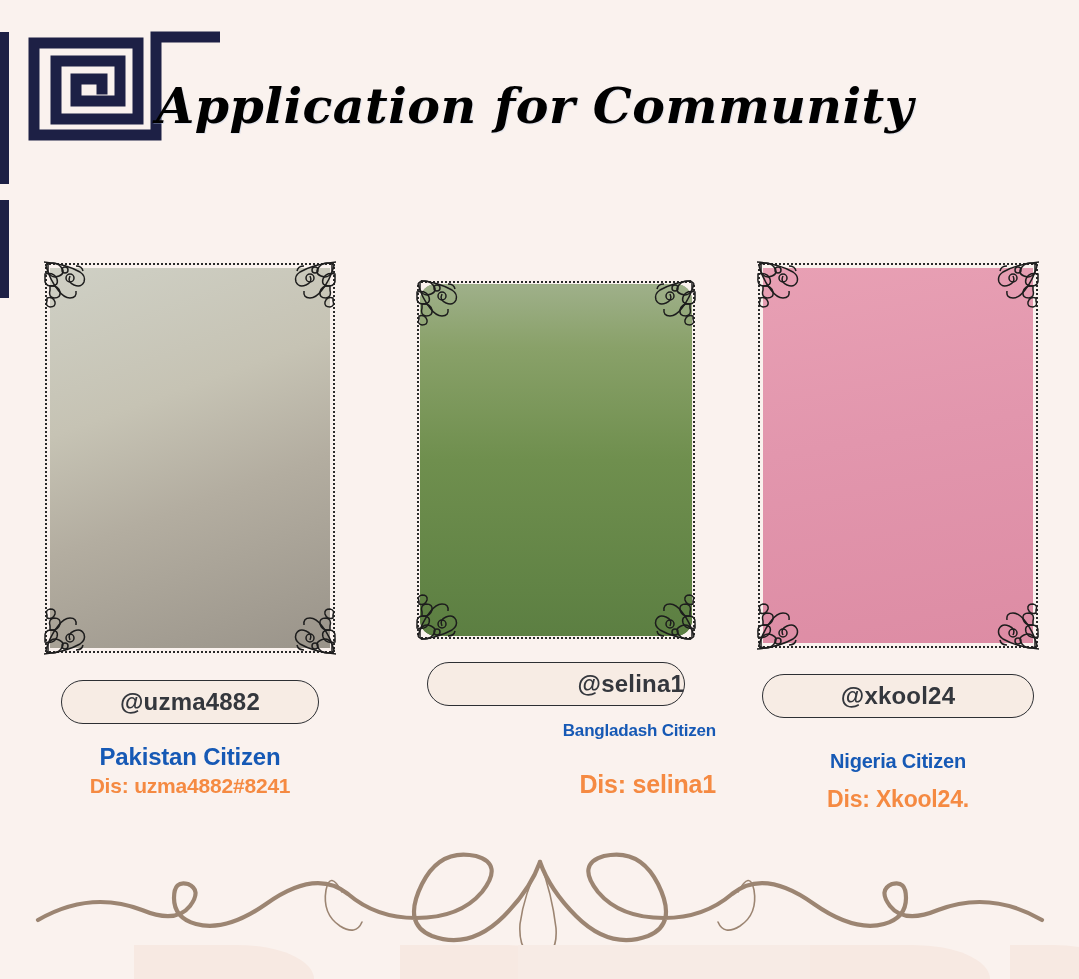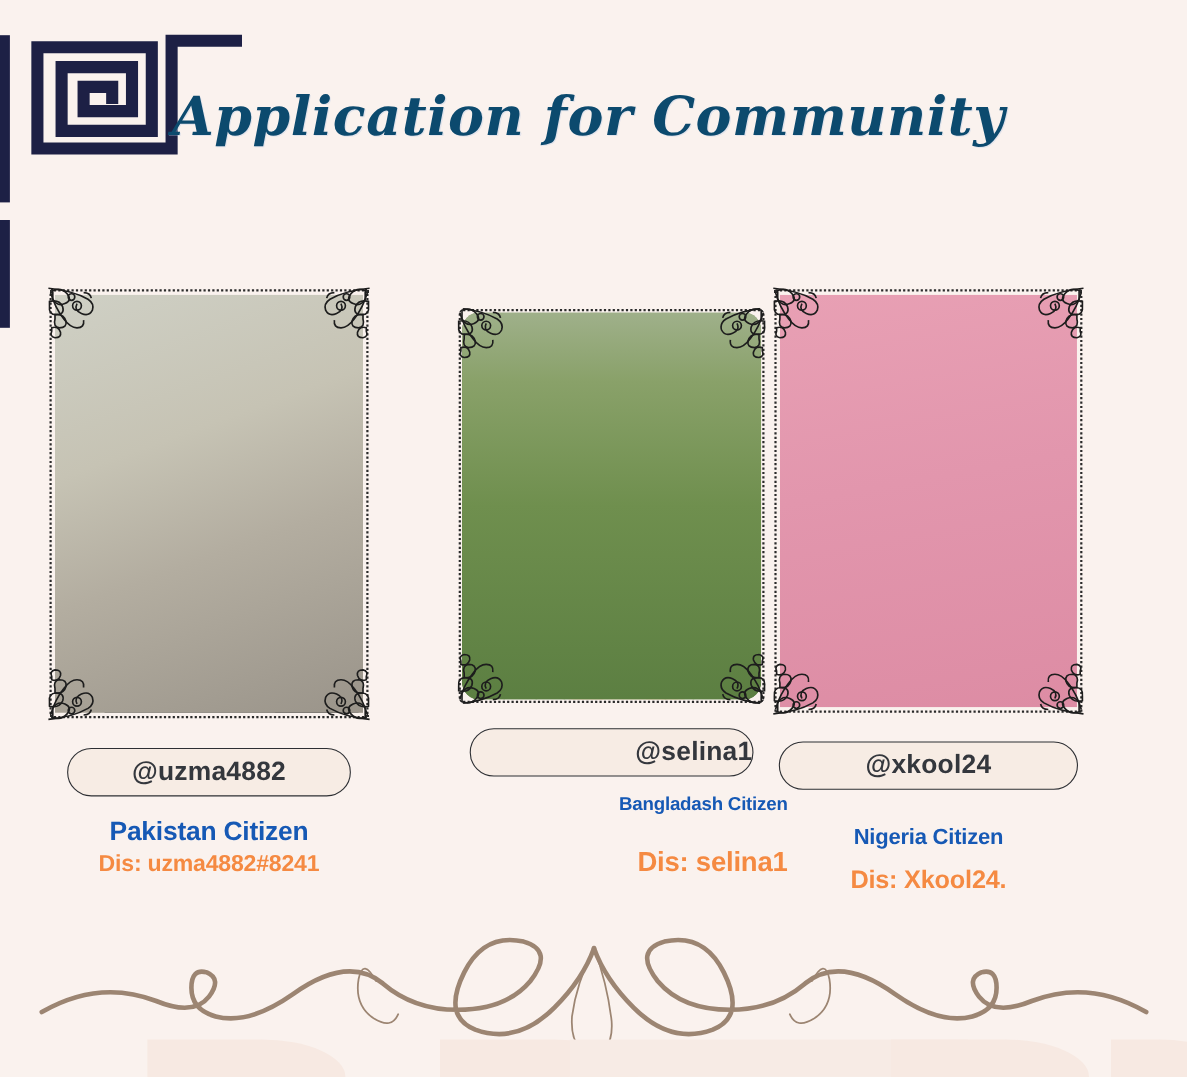--- a/index.html
+++ b/index.html
@@ -54,21 +54,21 @@
     top: 82px;
     width: 830px;
     text-align: center;
   }
   .title-line {
     font-family: "DejaVu Serif", serif;
     font-style: italic;
     font-weight: bold;
     font-size: 49px;
     letter-spacing: 0.5px;
-    color: #0c4a6e;
+    color: #000000;
     line-height: 1.0;
     margin-bottom: 36px;
     white-space: nowrap;
     text-shadow: 1px 1px 0 rgba(180,200,230,.35);
   }
   .title-line:last-child { margin-bottom: 0; }
 
   
   .cards {
     position: absolute;
@@ -77,21 +77,21 @@
     width: 1079px;
     height: 560px;
   }
   .card {
     position: absolute;
     top: 0;
     text-align: center;
   }
   .card-1 { left: 30px;  width: 320px; }
   .card-2 { left: 396px; width: 320px; text-align: right; }
-  .card-3 { left: 684px; width: 320px; }
+  .card-3 { left: 738px; width: 320px; }
 
   .frame {
     position: relative;
     background: #faf2ee;
     box-sizing: border-box;
   }
   .frame-1 { width: 300px; height: 400px; margin: 0 auto; padding: 10px; }
   .frame-2 { width: 288px; height: 368px; margin: 18px auto 0; padding: 8px;
              border-radius: 22px; overflow: hidden; }
   .frame-3 { width: 290px; height: 395px; margin: 0 auto; padding: 10px; }

